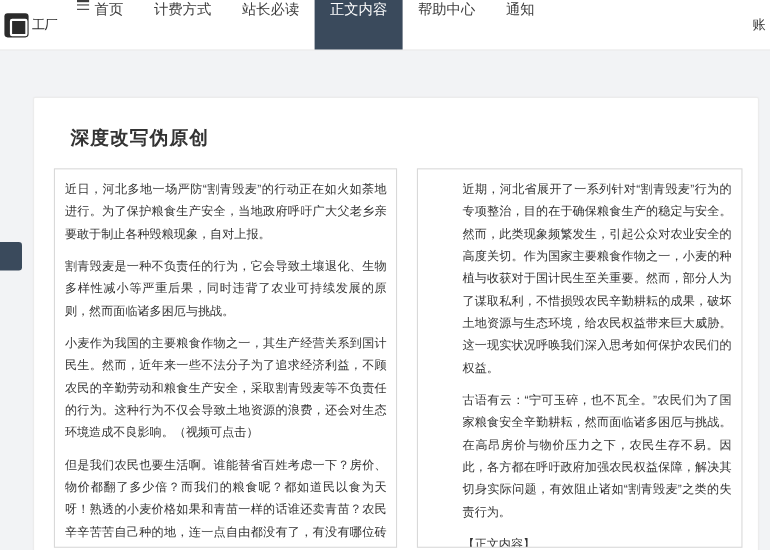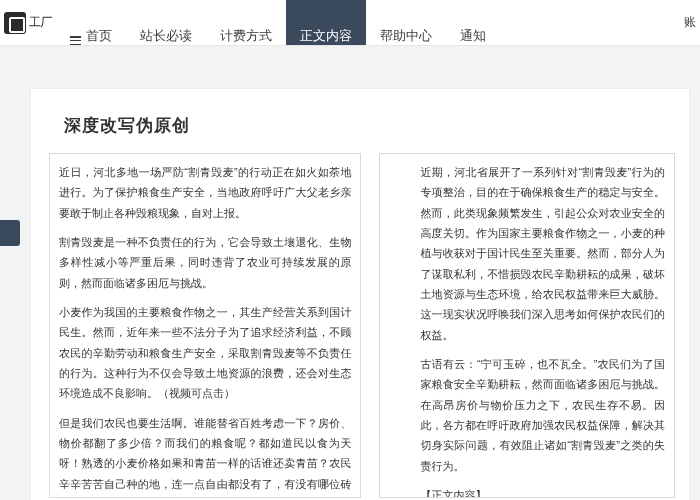--- a/index.html
+++ b/index.html
@@ -50,21 +50,21 @@
     position: absolute;
     left: 5px; top: 5px;
     width: 12px; height: 12px;
     border: 2px solid #fff;
     border-radius: 2px;
   }
   .brand-text { font-size: 12px; color: #2b2b2b; text-align: center; }
   .nav-items { display: flex; align-items: stretch; }
   .nav-item {
     display: flex;
-    align-items: flex-end;
+    align-items: flex-start;
     padding: 0 14px;
     font-size: 13px;
     color: #3c3c3c;
     white-space: nowrap;
     cursor: pointer;
     border: none;
     background: transparent;
     font-family: "Liberation Sans", sans-serif;
   }
   .nav-item.active {
@@ -166,22 +166,22 @@
       <span class="brand-mark"></span>
       <span class="brand-text">工厂</span>
     </div>
     <div class="nav-items">
       <button class="nav-item">
         <span class="menu-ico">
             <i></i>
           </span>
         <span>首页</span>
       </button>
+      <button class="nav-item">计费方式</button>
       <button class="nav-item">站长必读</button>
-      <button class="nav-item">计费方式</button>
       <button class="nav-item active">正文内容</button>
       <button class="nav-item">帮助中心</button>
       <button class="nav-item">通知</button>
     </div>
     <div class="nav-right">
       <span>账</span>
     </div>
   </div>
 
   <div class="side-rail"></div>

